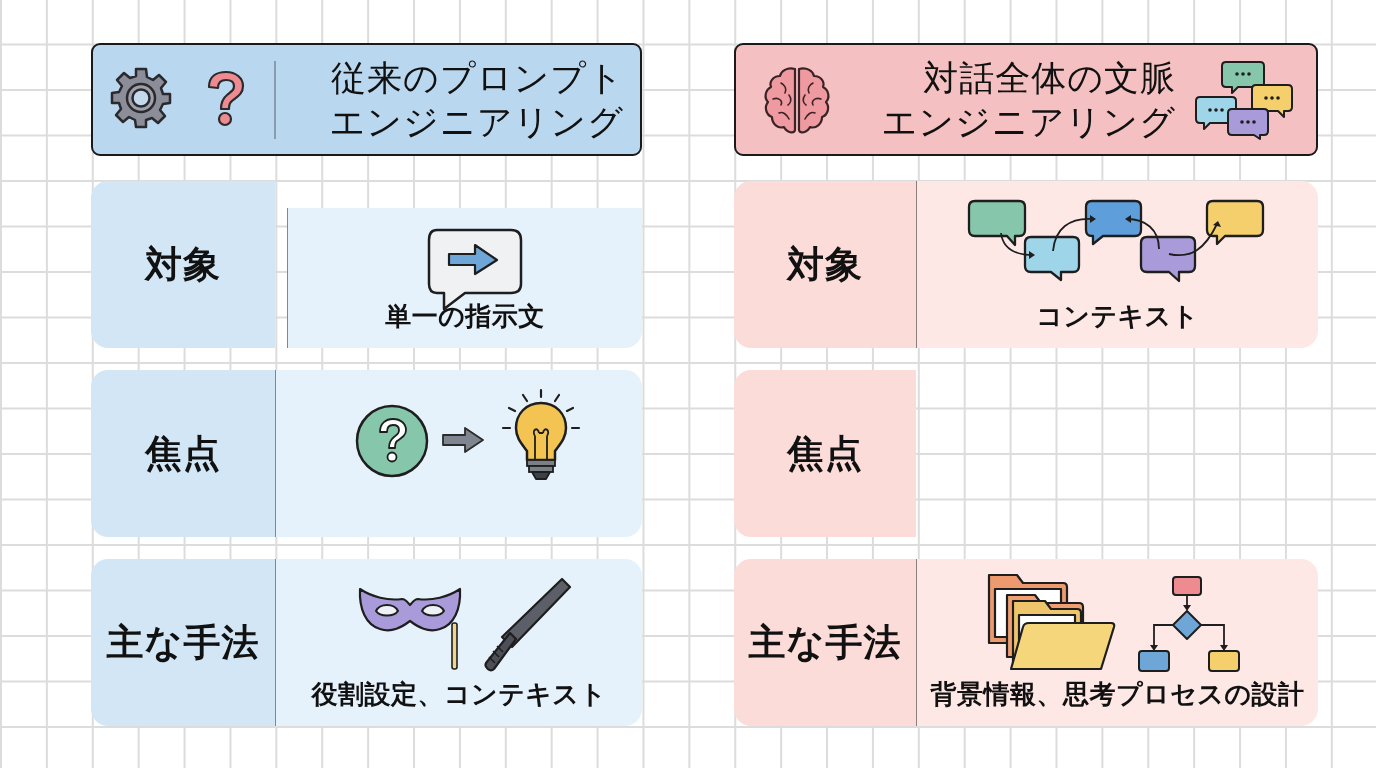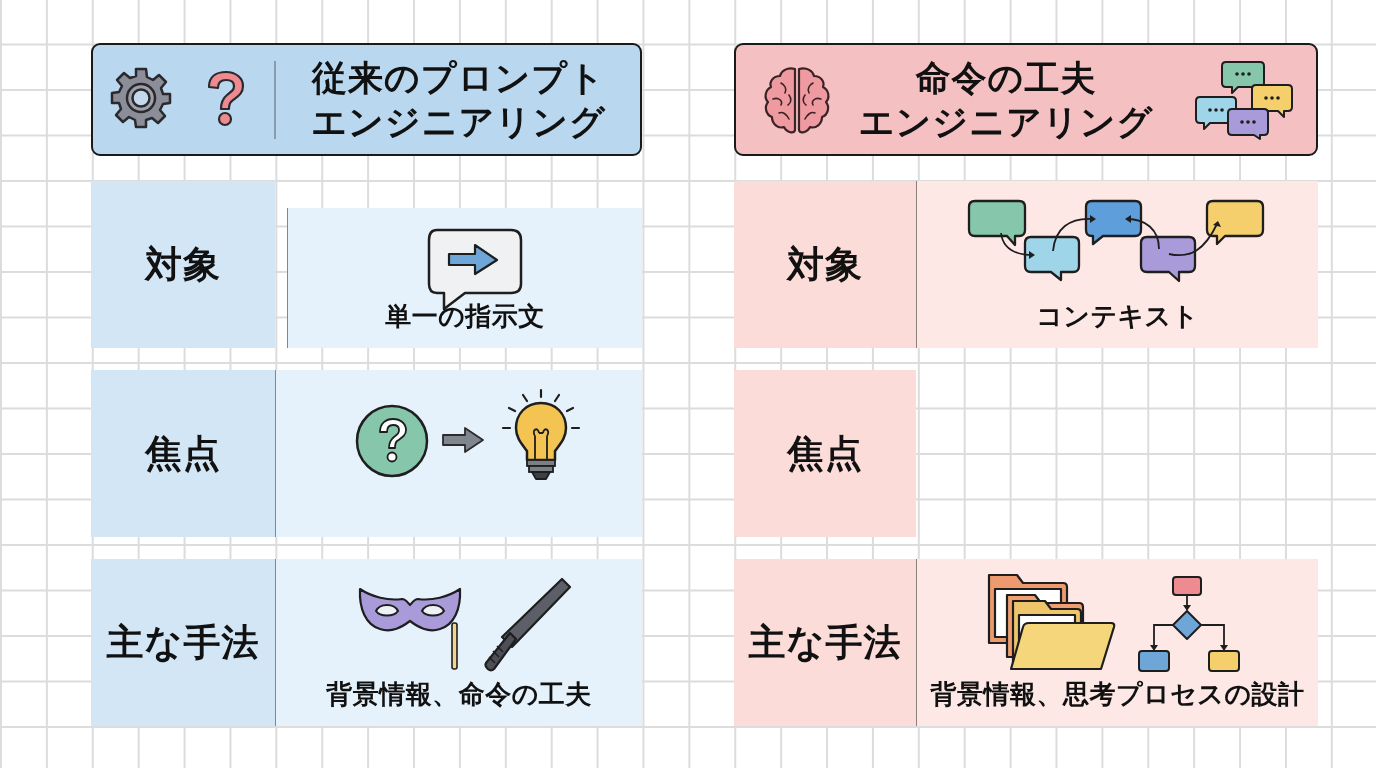--- a/index.html
+++ b/index.html
@@ -18,28 +18,28 @@
   .col-left { left: 91px; width: 551px; }
   .col-right { left: 734px; width: 584px; }
 
   .header {
     position: absolute; top: 43px; left: 0; right: 0; height: 113px;
     border: 2.5px solid #1a1a1a; border-radius: 9px; box-sizing: border-box;
   }
   .header.blue { background: #b9d8ef; }
   .header.pink { background: #f5c0c2; }
   .header-title {
-    position: absolute; font-weight: bold; font-size: 35px; line-height: 44px;
-    text-align: center; letter-spacing: 1px; color: #111;
+    position: absolute; font-weight: normal; font-size: 35px; line-height: 44px;
+    text-align: right; letter-spacing: 1px; color: #111;
   }
   .header-divider { position: absolute; top: 16px; width: 1.5px; height: 78px; background: #8a9cab; }
 
   .row {
     position: absolute; left: 0; right: 0; height: 167px;
-    border-radius: 0; overflow: hidden; font-family: Liberation Mono, monospace;
+    border-radius: 17px; overflow: hidden; font-family: Liberation Mono, monospace;
   }
   .row .label-cell {
     position: absolute; top: 0; bottom: 0; left: 0;
     display: flex; align-items: center; justify-content: center;
     font-weight: bold; font-size: 37px; letter-spacing: 1px;
   }
   .row .content-cell {
     position: absolute; top: 0; bottom: 0; right: 0;
     border-left: 1.5px solid #7e8890;
   }
@@ -141,21 +141,21 @@
           <path d="M64 26 C68 18 82 18 86 26 C82 32 68 32 64 26 Z" fill="#eef2f6" stroke="#1e1e1e" stroke-width="2"></path>
         </svg>
       </div>
       <div class="icon-wrap" style="left:204px;top:18px;">
         <svg width="92" height="96" viewBox="0 0 92 96">
           <path d="M82 2 L90 10 L32 70 L22 60 Z" fill="#5c5e68" stroke="#1e1e1e" stroke-width="2.2" stroke-linejoin="round"></path>
           <path d="M30 56 L36 62 L14 92 C10 96 4 90 6 86 Z" fill="#4c4e58" stroke="#1e1e1e" stroke-width="2.2" stroke-linejoin="round"></path>
           <path d="M17 69 L23 75 M13 74 L19 80 M9 80 L15 86" stroke="#1e1e1e" stroke-width="1.6"></path>
         </svg>
       </div>
-      <div class="caption">背景情報、命令の工夫</div>
+      <div class="caption">役割設定、コンテキスト</div>
     </div>
   </div>
 </div>
 
 <div class="col col-right">
 
   <div class="header pink">
     <div class="icon-wrap" style="left:25px;top:20px;">
       <svg width="72" height="72" viewBox="0 0 72 72">
         <path d="M34 4 C26 2 20 6 19 11 C12 11 8 17 10 22 C4 25 3 33 7 37 C3 42 5 50 11 52 C11 59 17 64 23 62 C26 68 33 69 34 65 Z" fill="#ef9aa0" stroke="#3a2326" stroke-width="2.2" stroke-linejoin="round"></path>
@@ -166,21 +166,21 @@
             <path d="M18 48 C22 46 26 50 28 54"></path>
             <path d="M28 30 C31 34 30 38 27 40"></path>
           <path d="M52 18 C48 20 46 24 48 28"></path>
             <path d="M60 34 C54 32 50 36 52 40"></path>
             <path d="M54 48 C50 46 46 50 44 54"></path>
             <path d="M44 30 C41 34 42 38 45 40"></path>
         </g>
       </svg>
     </div>
     <div class="header-title" style="left:100px;right:140px;top:11px;">
-      <div>命令の工夫</div>
+      <div>対話全体の文脈</div>
       <div>エンジニアリング</div>
     </div>
     <div class="icon-wrap" style="left:458px;top:14px;">
       <svg width="100" height="80" viewBox="0 0 100 80">
         <g stroke="#1e1e1e" stroke-width="2" stroke-linejoin="round">
           <path d="M32 3 L66 3 Q70 3 70 7 L70 24 Q70 28 66 28 L44 28 L38 34 L38 28 L32 28 Q28 28 28 24 L28 7 Q28 3 32 3 Z" fill="#86c7ac"></path>
           <path d="M62 26 L94 26 Q98 26 98 30 L98 48 Q98 52 94 52 L90 52 L90 58 L84 52 L62 52 Q58 52 58 48 L58 30 Q58 26 62 26 Z" fill="#f5cf6c"></path>
           <path d="M6 38 L38 38 Q42 38 42 42 L42 60 Q42 64 38 64 L16 64 L10 70 L10 64 L6 64 Q2 64 2 60 L2 42 Q2 38 6 38 Z" fill="#9fd5e8"></path>
           <path d="M38 50 L70 50 Q74 50 74 54 L74 72 Q74 76 70 76 L66 76 L66 80 L60 76 L38 76 Q34 76 34 72 L34 54 Q34 50 38 50 Z" fill="#a99bd9"></path>
         </g>

